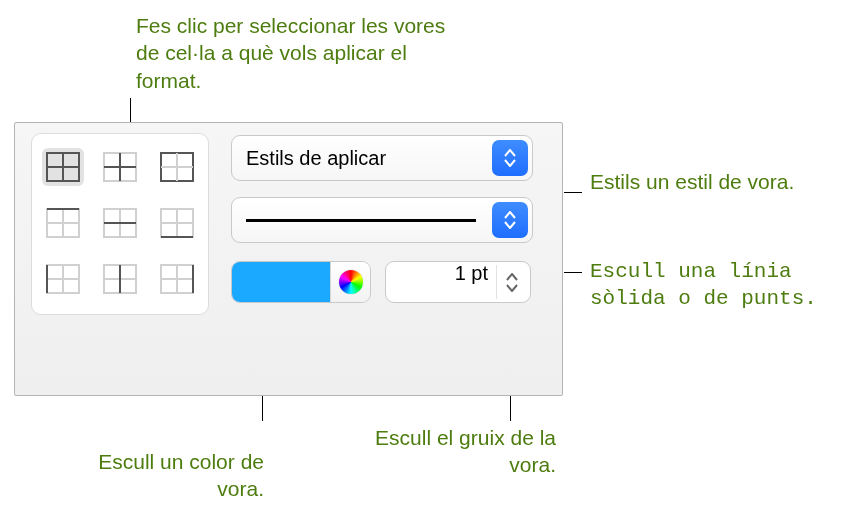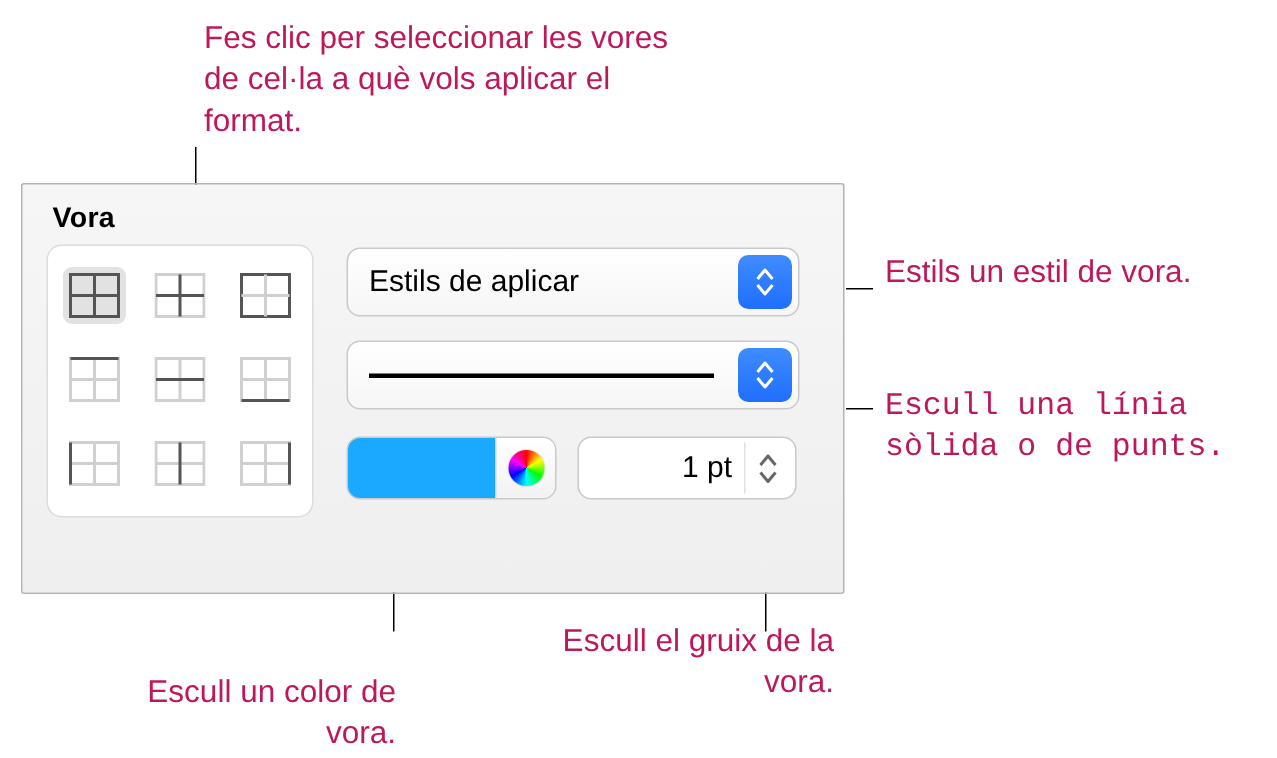--- a/index.html
+++ b/index.html
@@ -11,21 +11,21 @@
     font-family: -apple-system, "Helvetica Neue", Arial, sans-serif;
     font-size: 18px;
     color: #000;
     background: #fff;
     position: relative;
   }
   .callout {
     position: absolute;
     font-size: 21px;
     line-height: 1.3;
-    color: #be185d;
+    color: #4d7c0f;
   }
   .panel {
     position: absolute;
     left: 14px;
     top: 122px;
     width: 549px;
     height: 274px;
     border: 1px solid #b4b4b4;
     border-radius: 2px;
     background: linear-gradient(#f6f6f6,#efefef);
@@ -141,21 +141,20 @@
     box-shadow: 0 0 1px rgba(0,0,0,.4);
   }
   .stepper {
     position: relative;
     width: 146px;
     height: 42px;
     border: 1px solid #c9c9c9;
     border-radius: 9px;
     background: #fff;
     display: flex;
-    align-items: center;
     justify-content: flex-end;
     padding-right: 42px;
     font-size: 20px;
   }
   .stepper .arrows {
     position: absolute;
     right: 4px;
     top: 3px;
     bottom: 3px;
     width: 30px;
@@ -179,25 +178,24 @@
 
 <div class="callout" style="left:590px; top:168px; width:250px;">Estils un estil de vora.</div>
 <div class="leader" style="left:564px; top:192px; width:18px; height:1px;"></div>
 
 <div class="callout" style="left:590px; top:258px; width:250px;font-family:Liberation Mono, monospace;">Escull una línia sòlida o de punts.</div>
 <div class="leader" style="left:564px; top:272px; width:18px; height:1px;"></div>
 
 <div class="callout" style="left:64px; top:448px; width:200px; text-align:right;">Escull un color de vora.</div>
 <div class="leader" style="left:262px; top:378px; width:1px; height:43px;"></div>
 
-<div class="callout" style="left:356px; top:414px; width:200px; text-align:right;">Escull el gruix de la vora.</div>
+<div class="callout" style="left:356px; top:424px; width:200px; text-align:right;">Escull el gruix de la vora.</div>
 <div class="leader" style="left:510px; top:378px; width:1px; height:43px;"></div>
 
 <div class="panel">
-  <div class="panel-title">Vora</div>
   <div class="content-row">
 
     <div class="border-grid">
 
       <div class="border-cell selected">
         <svg width="34" height="30" viewBox="0 0 34 30">
           <rect x="1" y="1" width="32" height="28" fill="none" stroke="#555" stroke-width="2"></rect>
           <line x1="17" y1="1" x2="17" y2="29" stroke="#555" stroke-width="2"></line>
           <line x1="1" y1="15" x2="33" y2="15" stroke="#555" stroke-width="2"></line>
         </svg>

